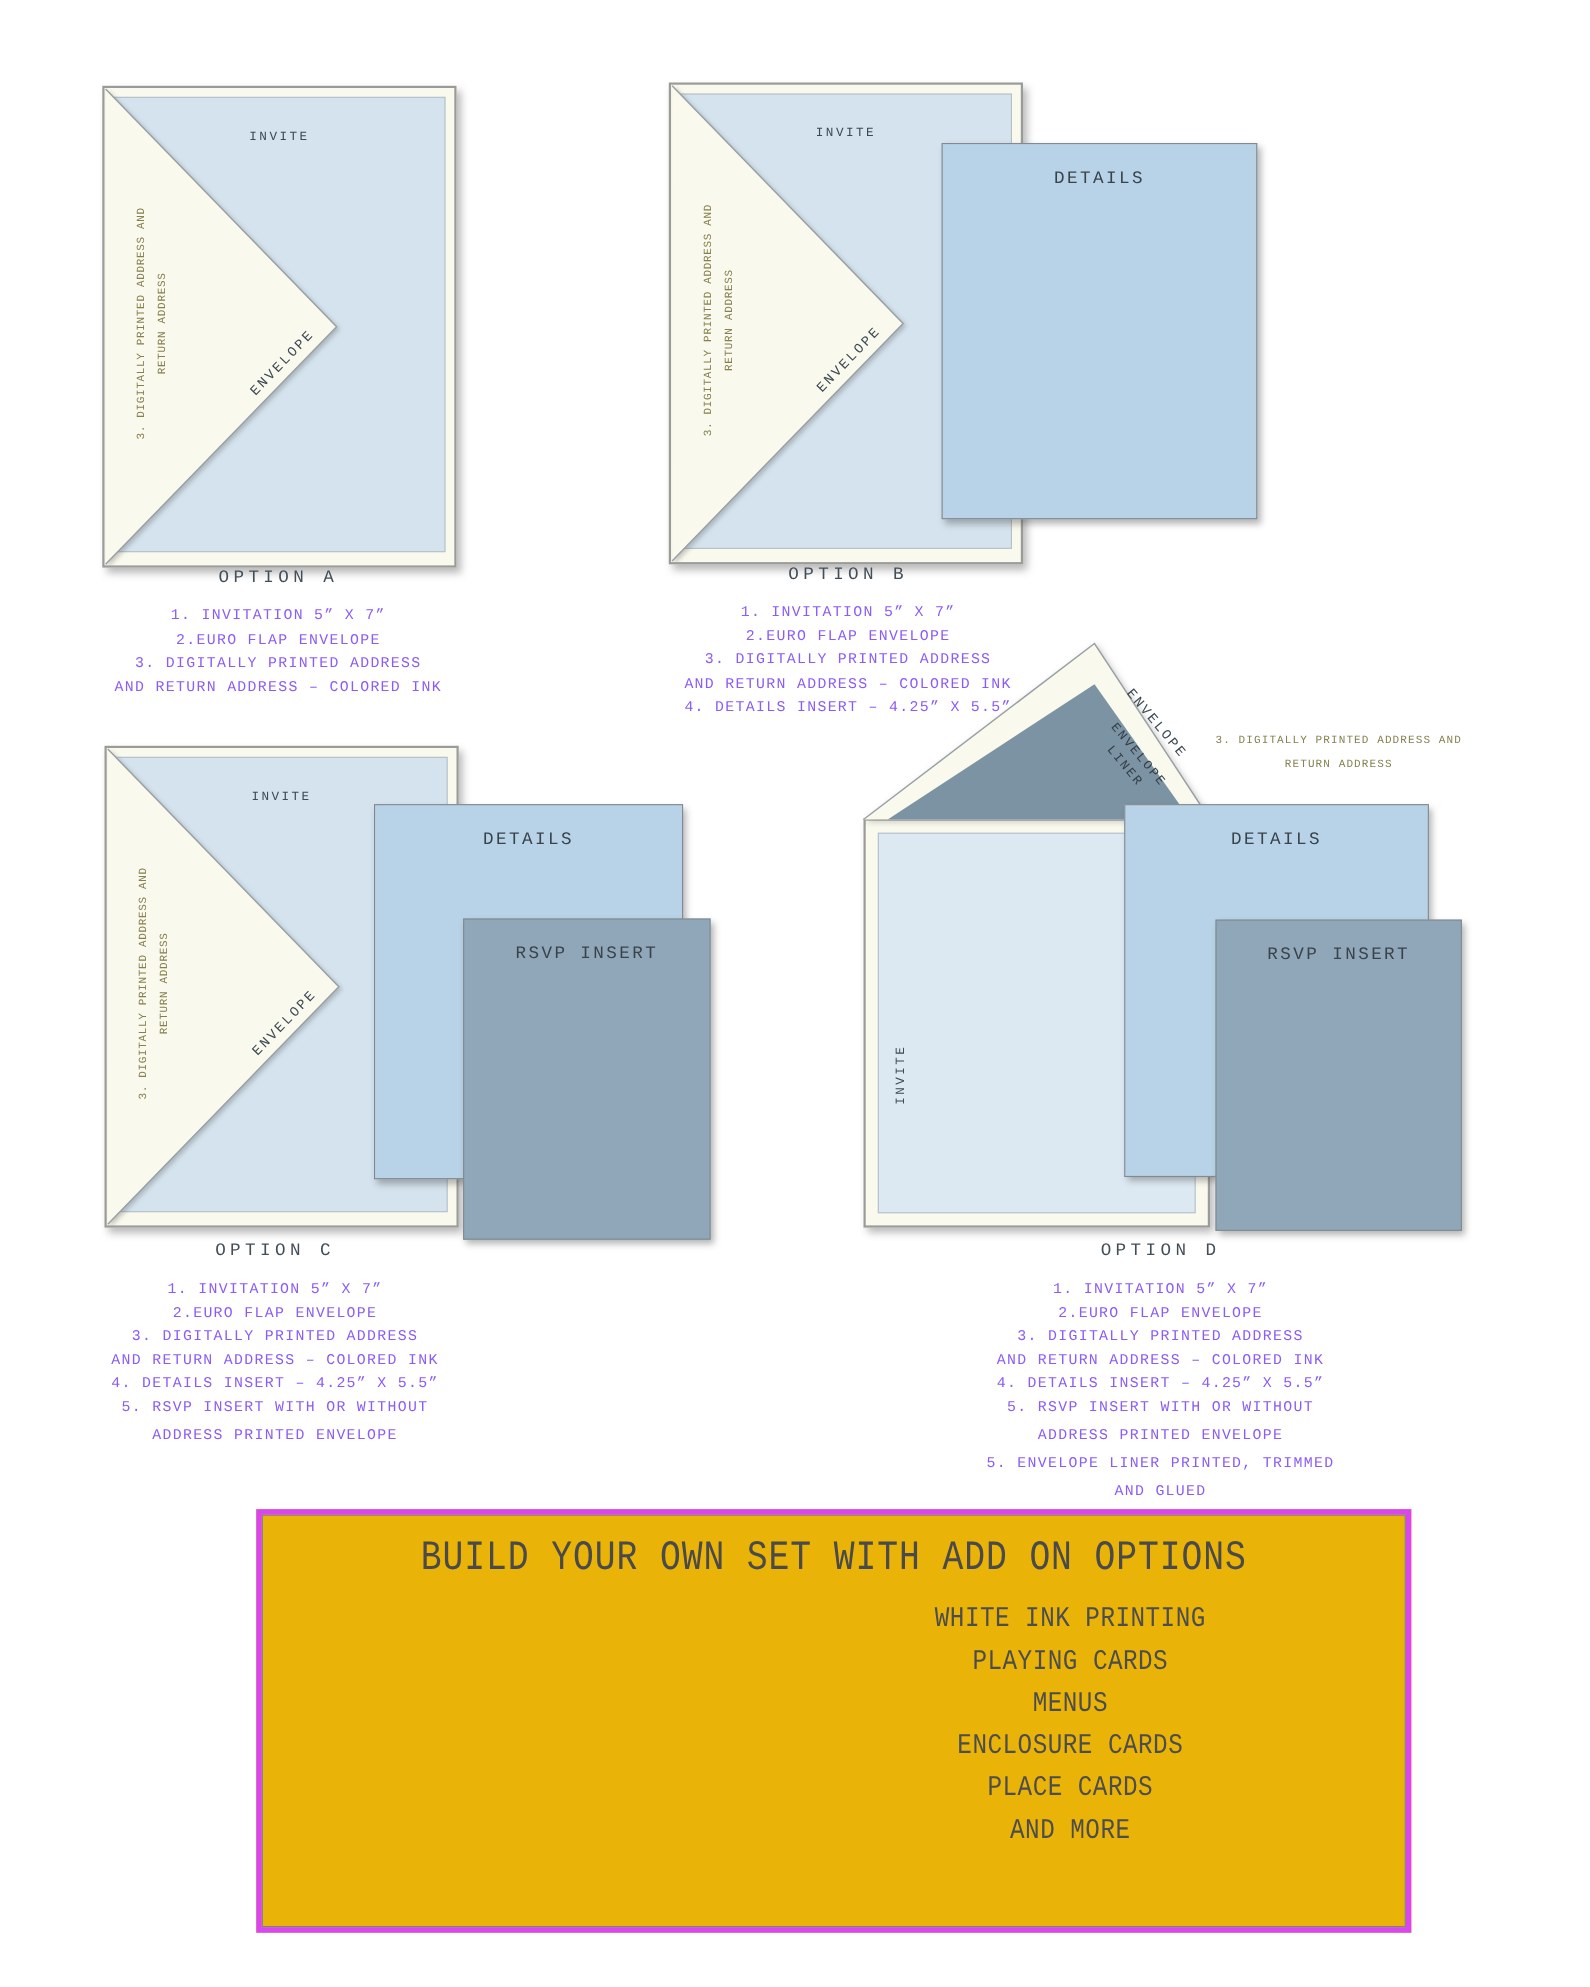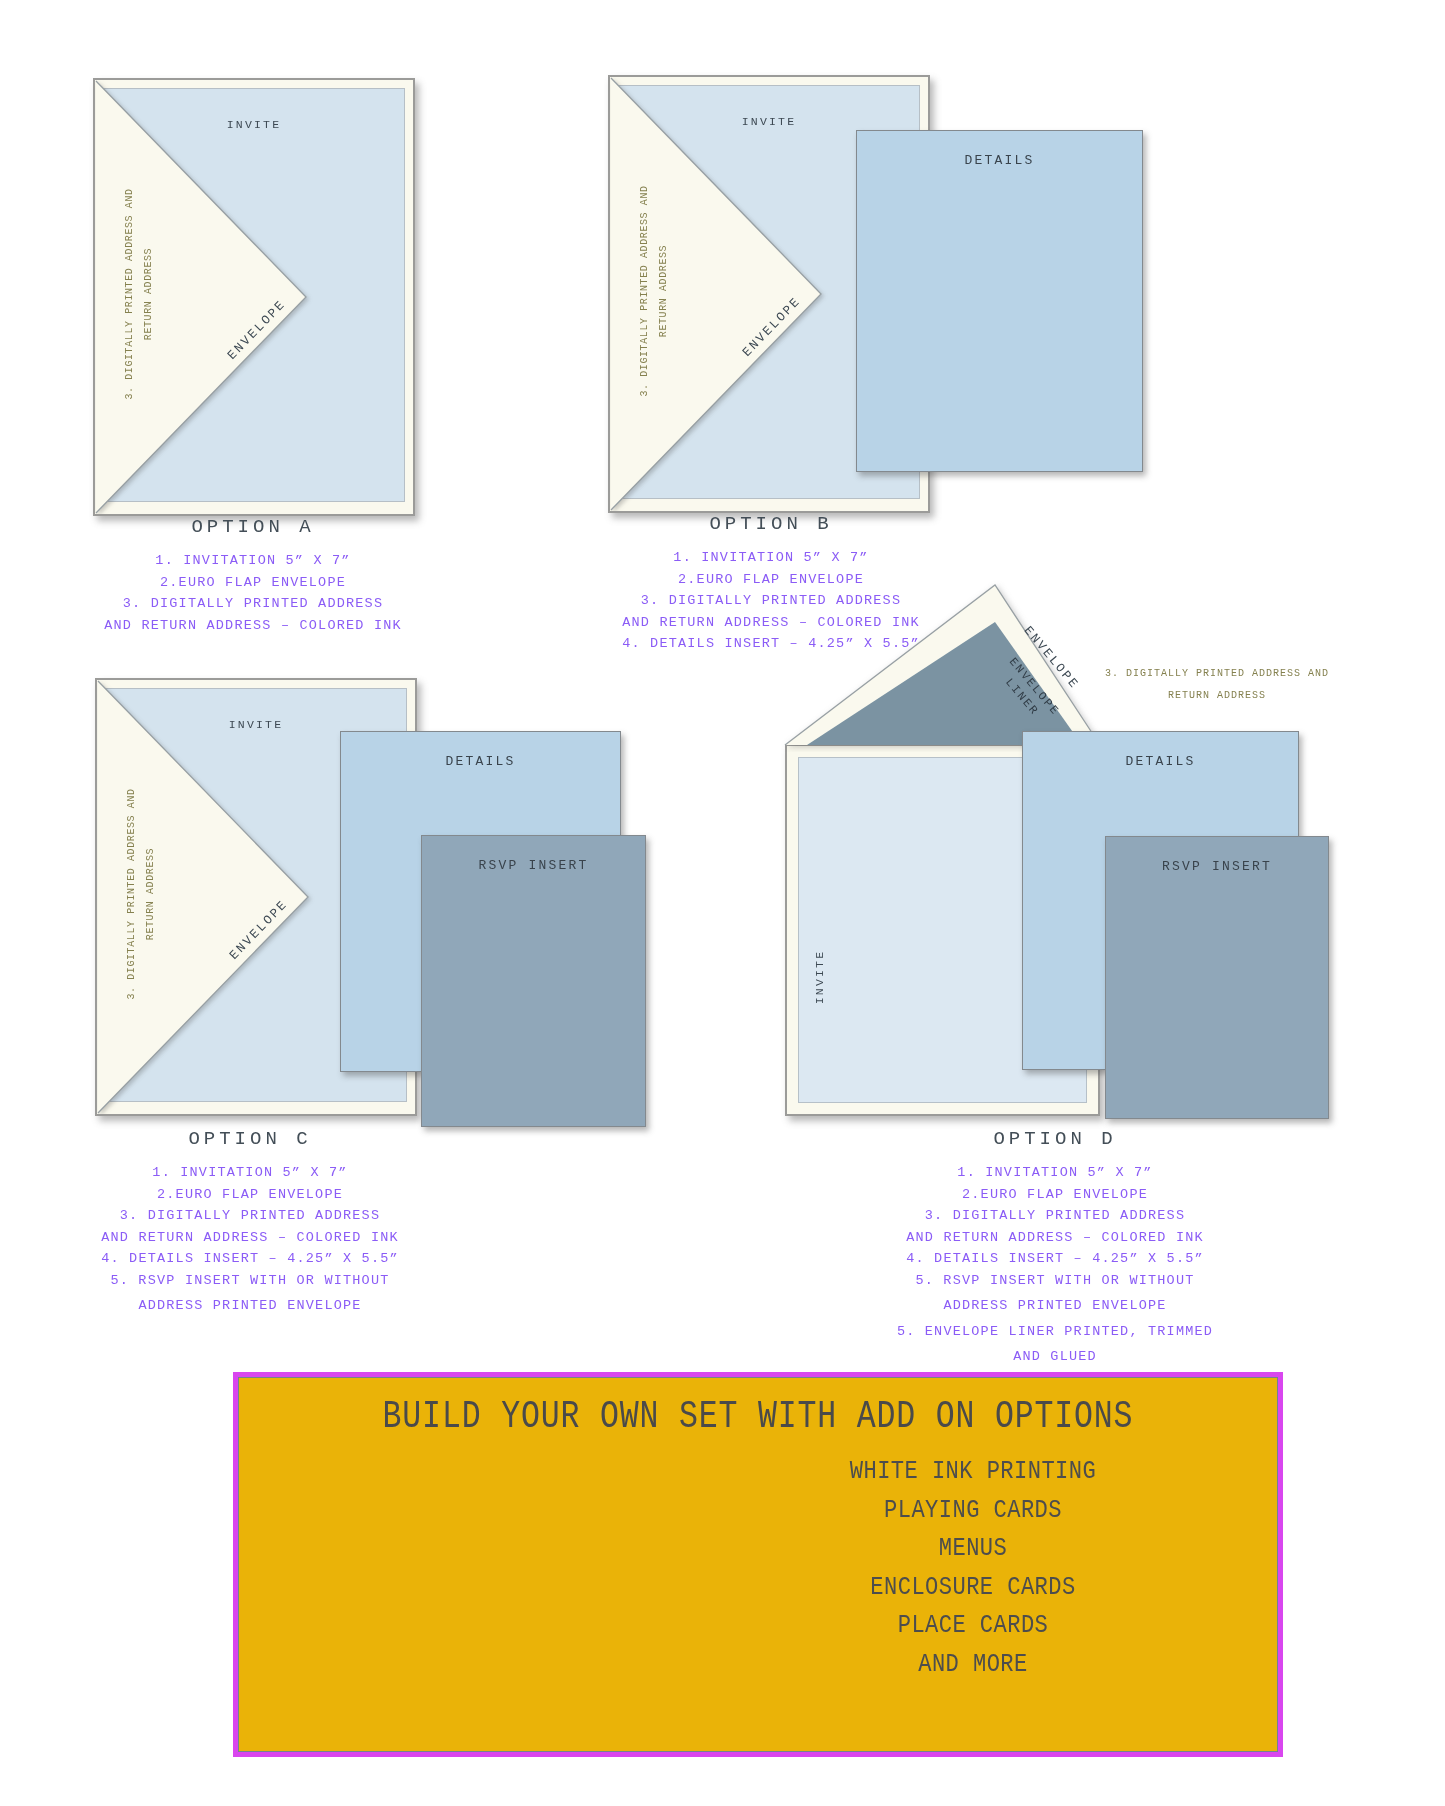--- a/index.html
+++ b/index.html
@@ -30,21 +30,21 @@
     text-align:center;white-space:nowrap;
   }
   
   .card{
     position:absolute;box-sizing:border-box;border:1px solid #83898e;
     box-shadow:3px 4px 6px rgba(70,70,70,.4);
   }
   .card.details{background:#b8d3e7;}
   .card.rsvp{background:#90a7b9;}
   .card-lbl{
-    margin-top:22px;text-align:center;font-size:13px;letter-spacing:2.2px;color:#39434c;white-space:nowrap;
+    margin-top:22px;text-align:center;font-size:16px;letter-spacing:2.2px;color:#39434c;white-space:nowrap;
   }
   
   .env-d{
     position:absolute;left:785px;top:744px;width:315px;height:372px;box-sizing:border-box;
     background:#faf9ee;border:2px solid #9b9b99;box-shadow:4px 5px 7px rgba(100,100,100,.45);
   }
   .env-d-invite{
     position:absolute;left:11px;top:11px;right:11px;bottom:11px;
     background:#dce8f2;border:1px solid #b6c0c8;box-sizing:border-box;
   }
@@ -62,21 +62,21 @@
     position:absolute;left:819px;top:977px;transform:translate(-50%,-50%) rotate(-90deg);
     font-size:11.5px;letter-spacing:2.2px;color:#3d4953;white-space:nowrap;
   }
   .d-note{
     position:absolute;left:1093px;top:663px;width:248px;text-align:center;
     font-size:10px;letter-spacing:1px;line-height:22px;color:#85814f;white-space:nowrap;
   }
   
   .opt-title{
     position:absolute;width:360px;text-align:center;
-    font-size:19px;letter-spacing:4px;color:#434e57;white-space:nowrap;
+    font-size:16px;letter-spacing:4px;color:#434e57;white-space:nowrap;
   }
   .opt-caption{position:absolute;width:360px;text-align:center;}
   .cap-line{
     font-size:13.5px;line-height:21.5px;letter-spacing:1.2px;color:#8b5cf6;white-space:nowrap;
   }
   .cap-cont{margin-top:4px;}
   
   .addons{
     position:absolute;left:233px;top:1372px;width:1050px;height:385px;box-sizing:border-box;
     background:#eab308;border:5px solid #d946ef;box-shadow:inset 0 0 0 1px #72848f;

